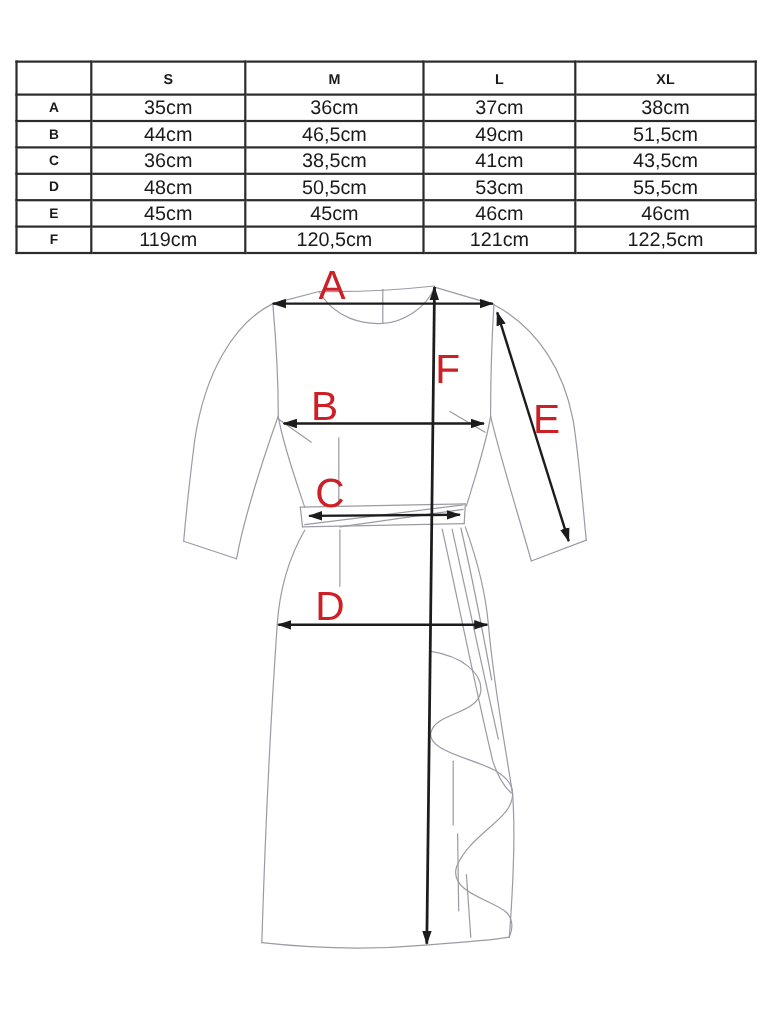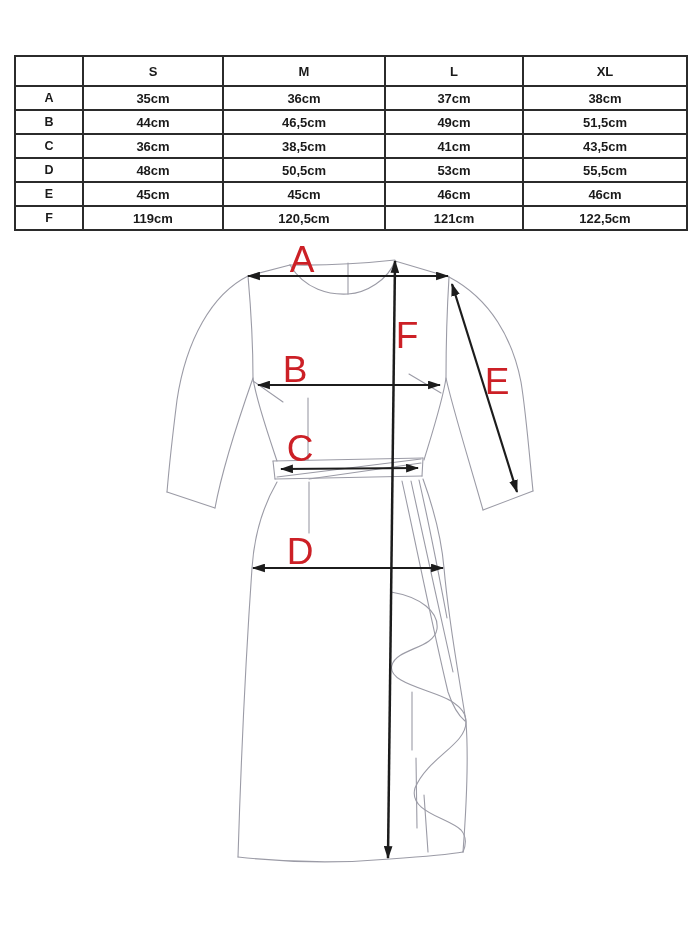--- a/index.html
+++ b/index.html
@@ -16,21 +16,21 @@
     color:#1a1a1a;
   }
   table.size-table th,table.size-table td{
     border:2px solid #2b2b2b;
     text-align:center;vertical-align:middle;
     padding:0;overflow:hidden;white-space:nowrap;
   }
   table.size-table thead tr{height:30px;}
   table.size-table tbody tr{height:24px;}
   table.size-table th{font-size:13px;font-weight:bold;}
-  table.size-table td{font-size:13px;font-weight:bold;}
+  table.size-table td{font-size:18px;font-weight:normal;}
   table.size-table td.row-label{font-weight:bold;font-size:12.5px;}
   svg.garment{position:absolute;left:0;top:0;}
   svg.garment text{
     font-family:"Liberation Sans",sans-serif;
     font-size:37px;
   }
 </style>
 </head>
 <body>
 

